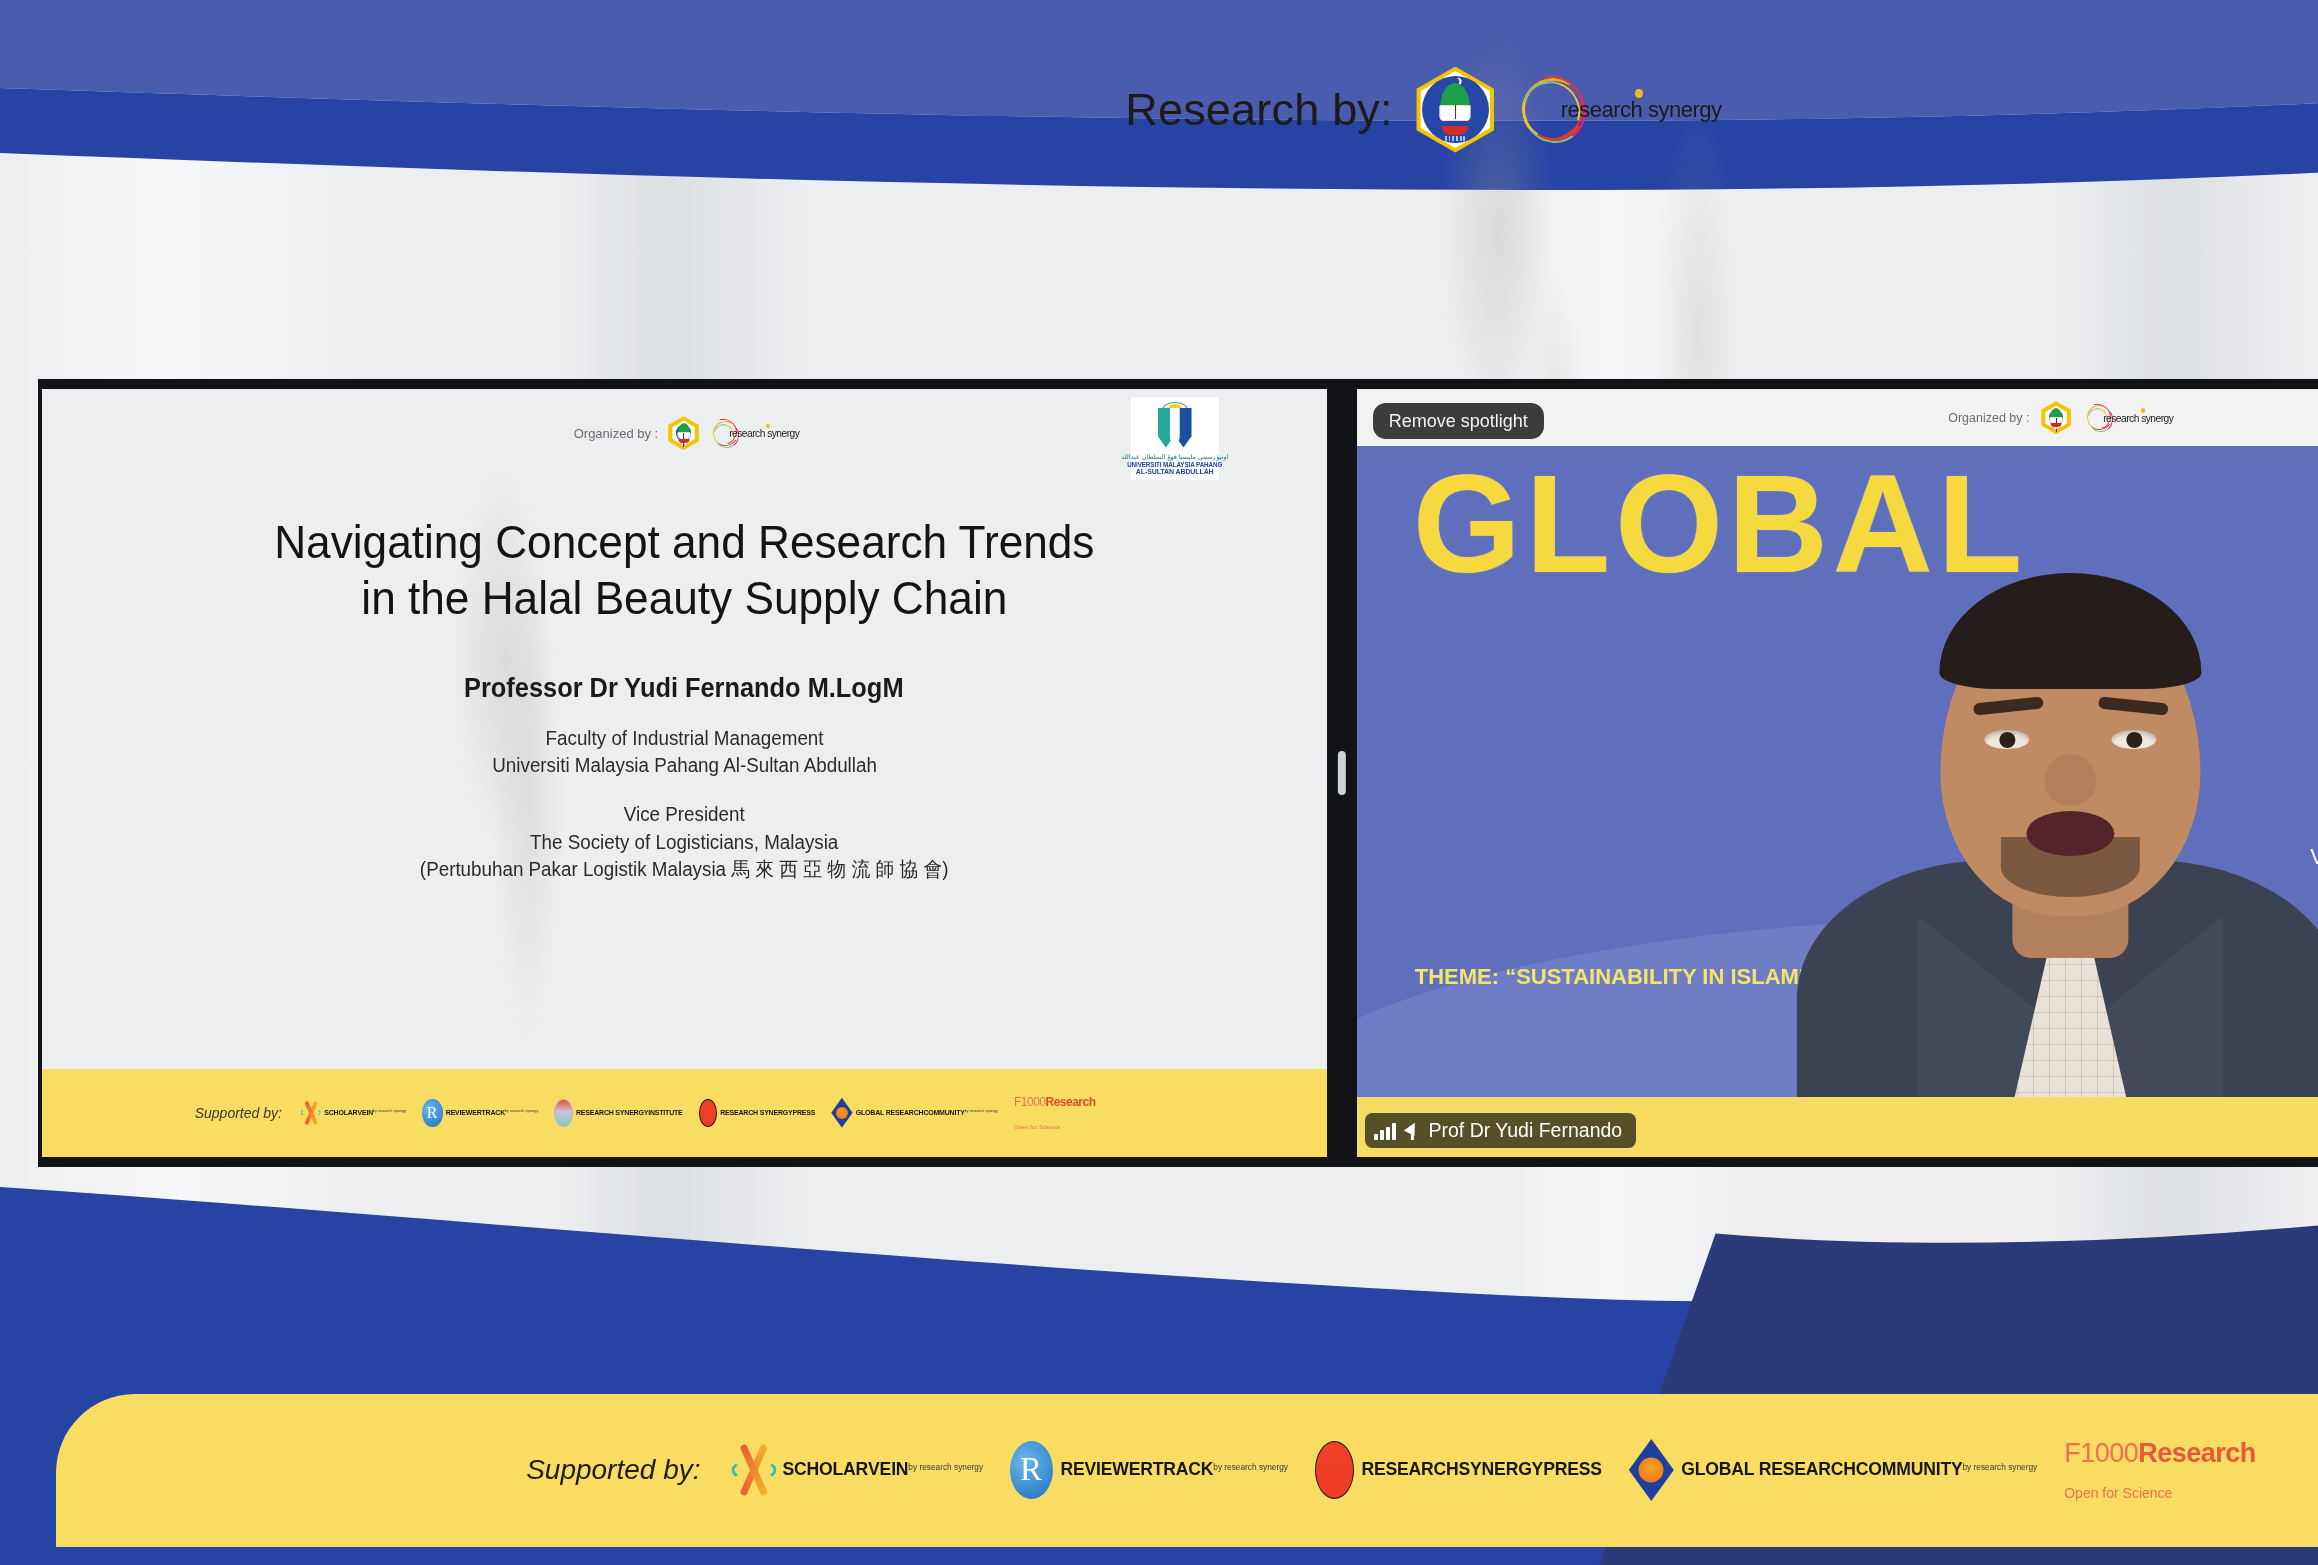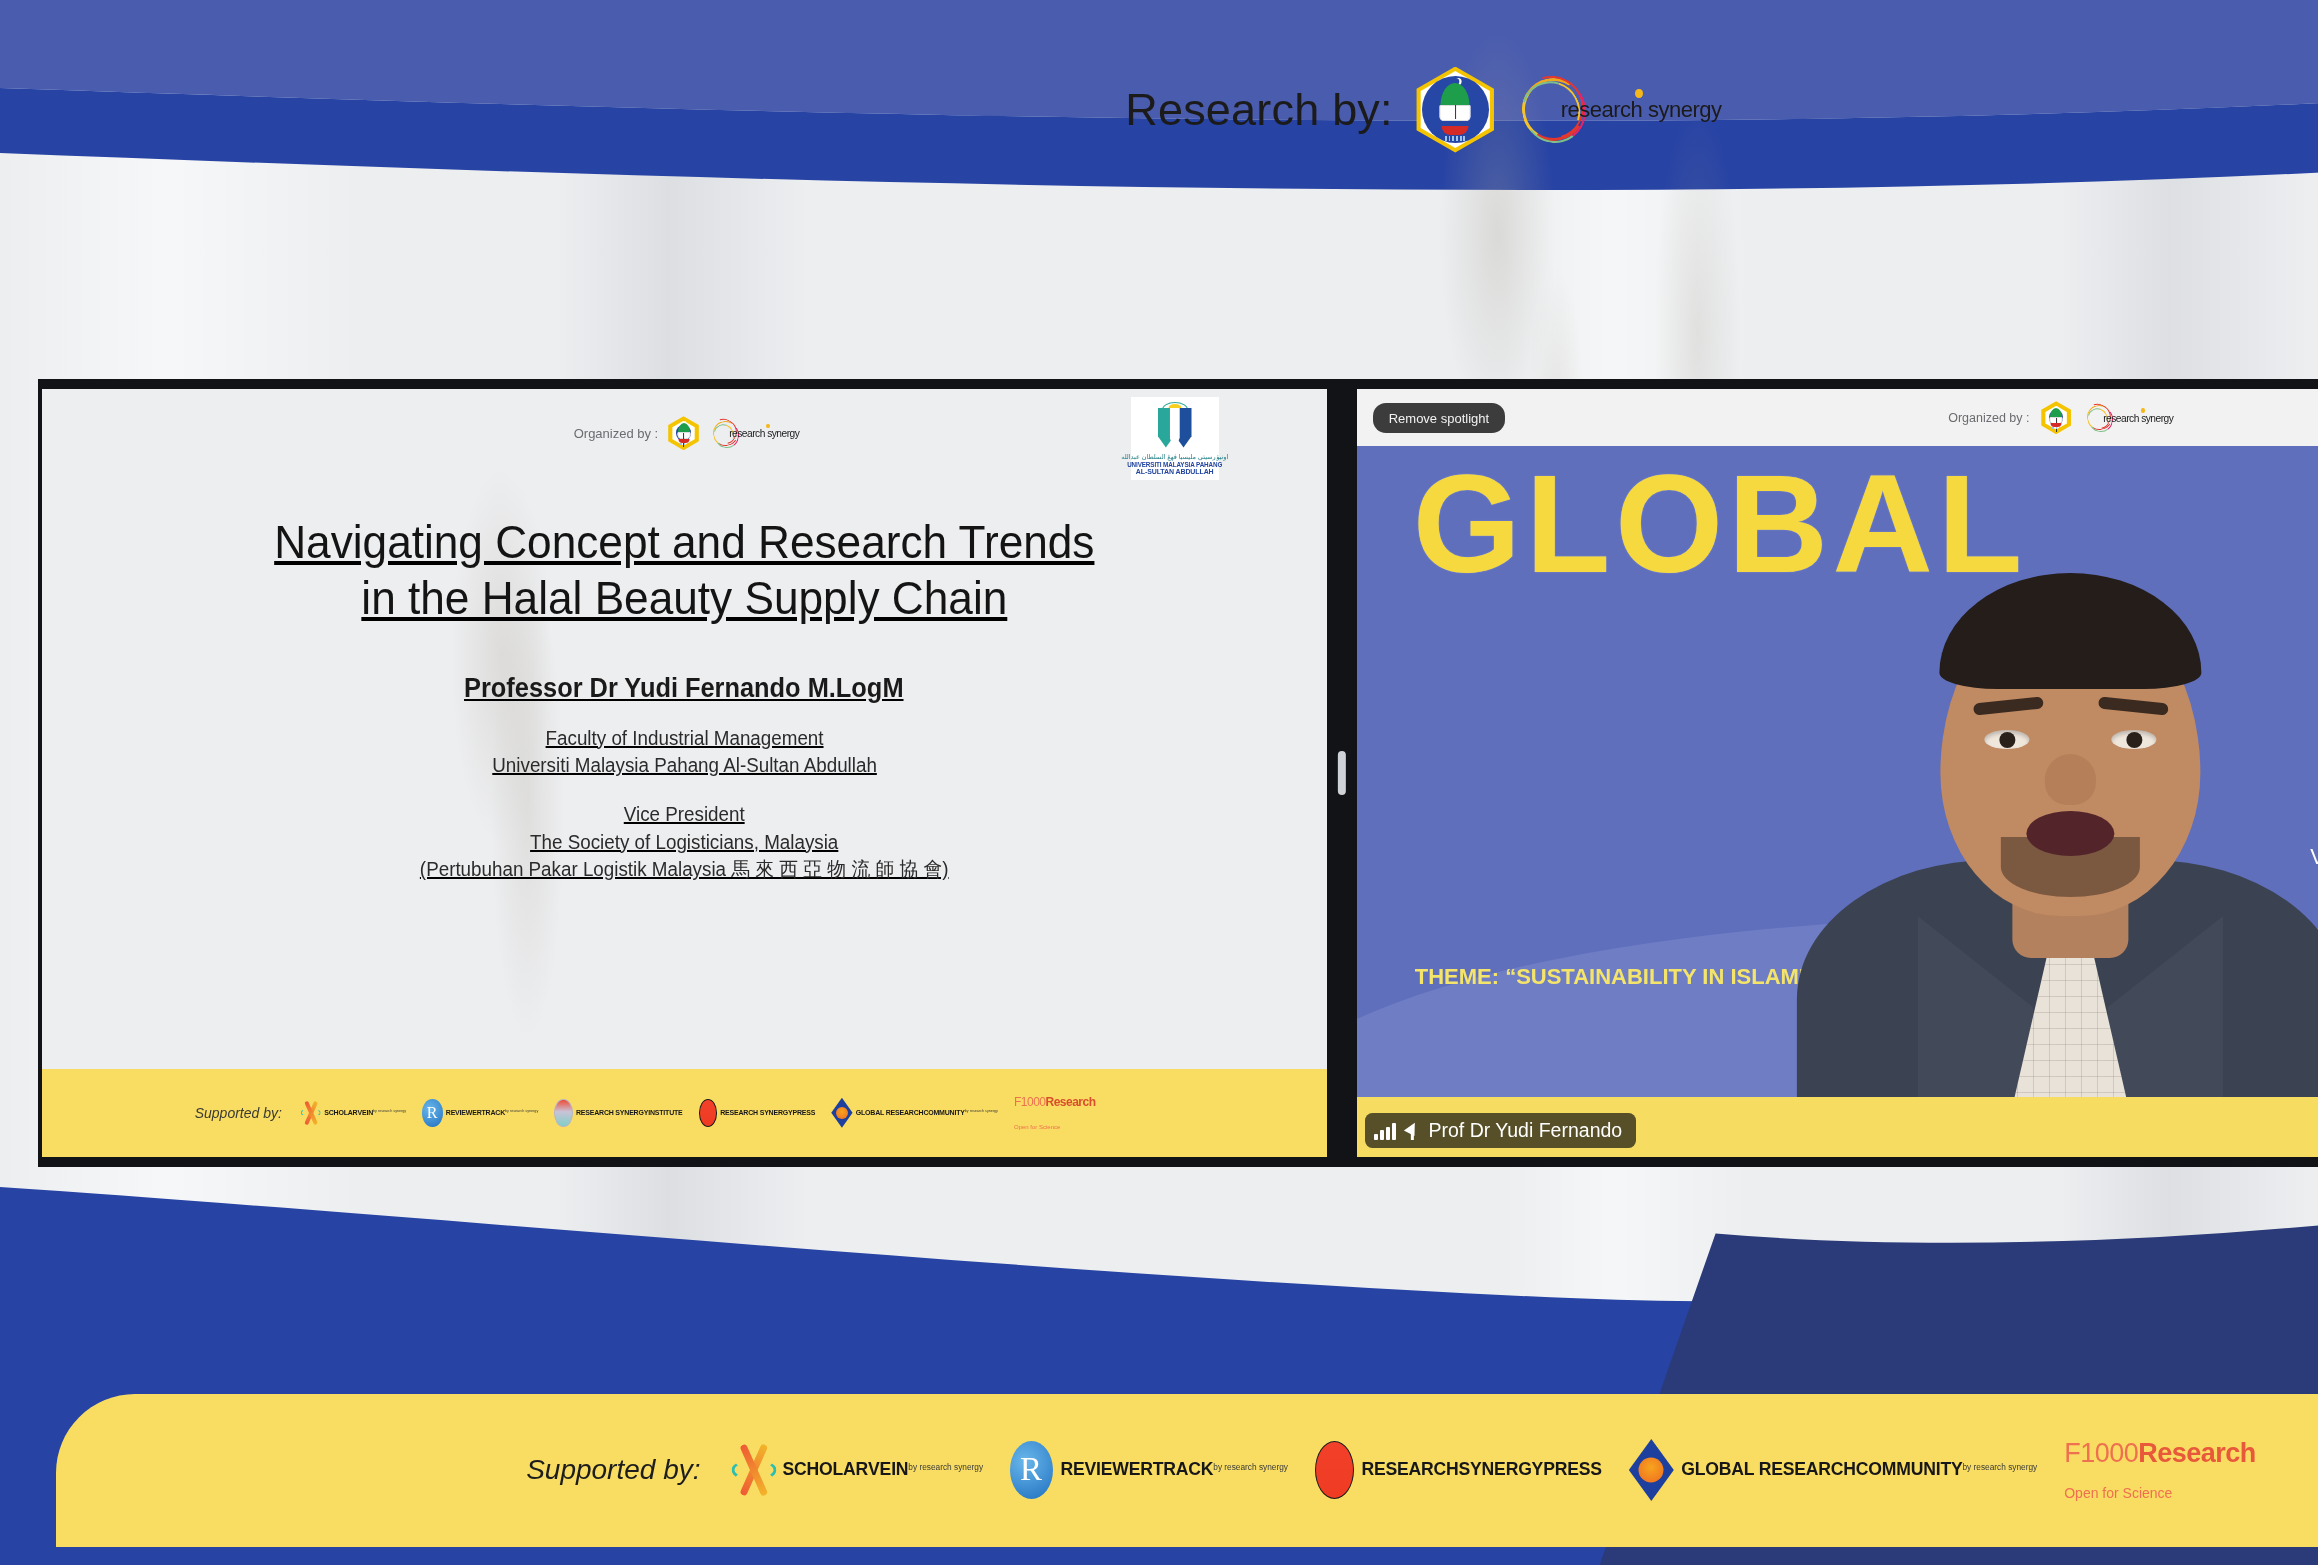--- a/index.html
+++ b/index.html
@@ -217,21 +217,20 @@
     border-radius: 50%; border-bottom-color: transparent;
   }
   #umpsa-jawi { font-size: 6.5px; color: #1f7f86; margin-top: 1.9px; direction: rtl; white-space: nowrap; }
   #umpsa-name1 { font-size: 6.3px; font-weight: 700; color: #2145a0; letter-spacing: -0.1px; white-space: nowrap; }
   #umpsa-name2 { font-size: 7px; font-weight: 700; color: #2145a0; letter-spacing: -0.1px; white-space: nowrap; }
 
   #slide-body {
     flex: 1 1 auto; position: relative;
     display: flex; flex-direction: column; align-items: center;
     padding-top: 9.3px;
-    text-decoration: underline;
   }
   #slide-title {
     text-align: center; color: #141414;
     font-size: 47px; line-height: 1.18;
     font-family: "Liberation Sans Narrow", "Liberation Sans", sans-serif;
     transform: scaleX(.94); transform-origin: center;
     white-space: pre-line;
   }
   #slide-speaker {
     margin-top: 48px; font-size: 27px; font-weight: 700; color: #1a1a1a;
@@ -432,21 +431,21 @@
   }
   #p-beard {
     position:absolute; left:50%; transform:translateX(-50%); bottom: 260px;
     width: 139px; height: 60px; background:rgba(40,28,22,.45); border-radius: 0 0 50% 50%;
   }
 
   
   #remove-spotlight {
     position:absolute; left: 16px; top: 14px; z-index: 5;
     background:#3c3c3c; color:#f2f2f2;
-    font-size: 13px; padding: 7.4px 16px; border-radius: 13px;
+    font-size: 18px; padding: 7.4px 16px; border-radius: 13px;
     white-space:nowrap;
   }
   #name-badge {
     position:absolute; left: 8.3px; bottom: 9.3px; z-index: 5;
     background: rgba(24,24,18,.72); color:#ffffff;
     font-size: 19.5px; padding: 5.6px 14px 5.6px 9.3px; border-radius: 7.4px;
     display:flex; align-items:center; gap: 8.3px; white-space:nowrap;
   }
   .bars { display:flex; align-items:flex-end; gap: 2.3px; height: 18.5px; }
   .bars i { display:block; width: 3.7px; background:#fff; border-radius:0.9px; }

